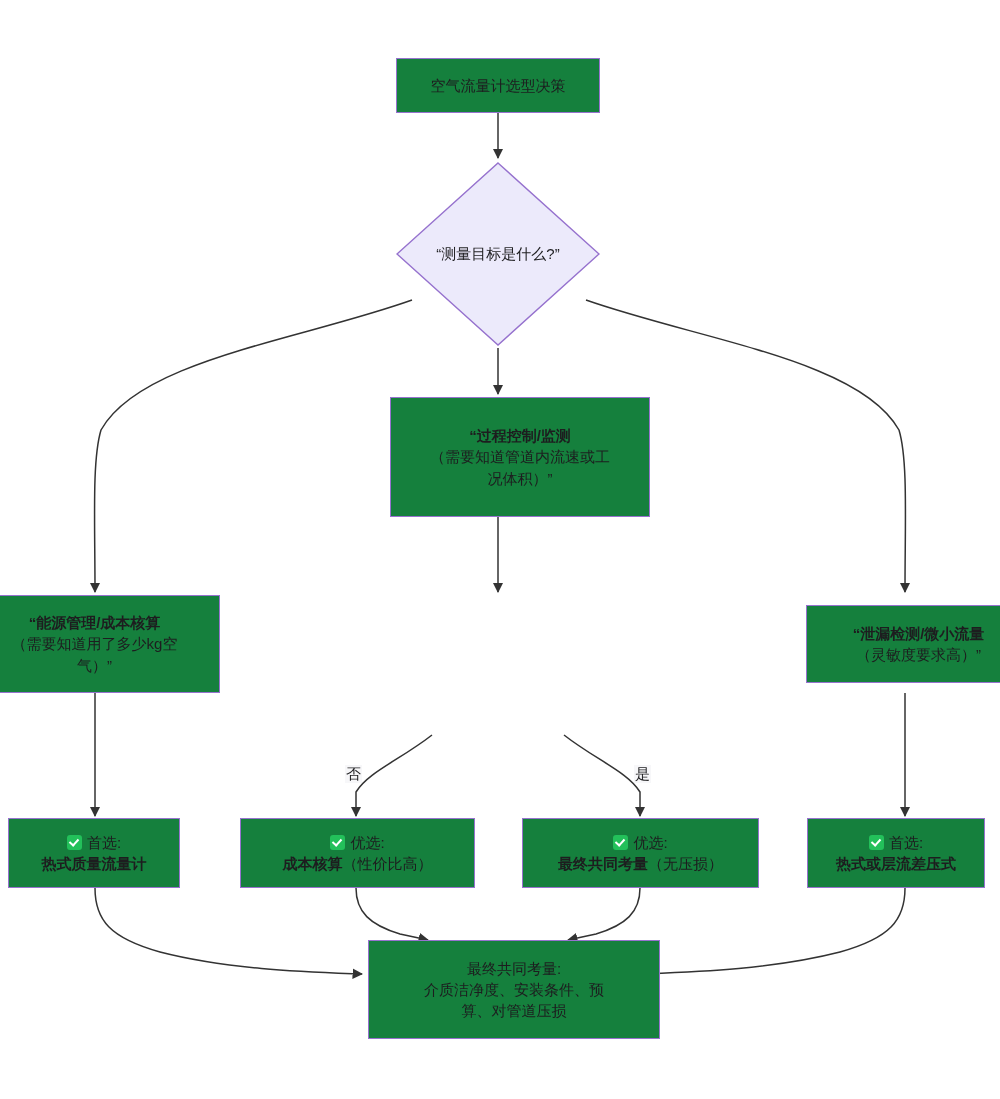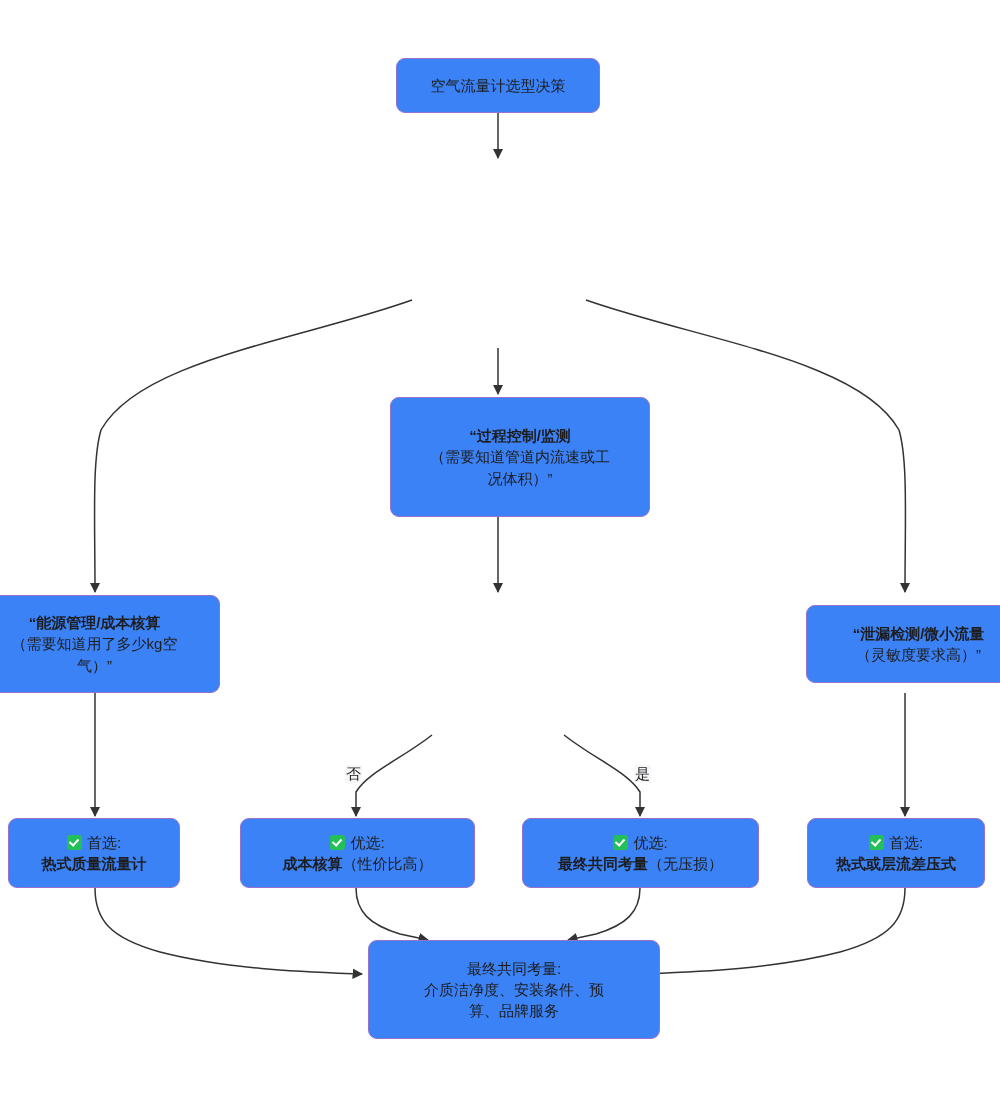--- a/index.html
+++ b/index.html
@@ -28,23 +28,23 @@
   .node {
     position: absolute;
     box-sizing: border-box;
     display: flex;
     align-items: center;
     justify-content: center;
     text-align: center;
     color: #1d1d1f;
   }
   .rect {
-    background: #3b82f6;
+    background: #15803d;
     border: 1.4px solid #9672CE;
-    border-radius: 9px;
+    border-radius: 0;
     justify-content: flex-end;
   }
   .rect .inner {
     padding: 0 10px;
     line-height: 1.42;
     font-size: 15px;
     width: 100%;
   }
   .diamond-wrap {
     position: absolute;
@@ -143,20 +143,26 @@
       <path d="M640,888 C640,912 626,925 596,934 L568,940"></path>
 
       <path d="M905,888 C905,920 890,938 840,952 C770,970 690,972 638,974"></path>
     </g>
   </svg>
 
   <div class="node rect" style="left:396px; top:58px; width:204px; height:55px;">
     <div class="inner">空气流量计选型决策</div>
   </div>
 
+  <div class="diamond-wrap" style="left:396px; top:162px; width:204px; height:184px;">
+    <svg class="diamond-shape" viewBox="0 0 204 184" preserveAspectRatio="none">
+      <polygon points="102,1 203,92 102,183 1,92" fill="#ECEAFB" stroke="#9672CE" stroke-width="1.4"></polygon>
+    </svg>
+    <div class="diamond-label">“测量目标是什么?”</div>
+  </div>
 
   <div class="node rect" style="left:390px; top:397px; width:260px; height:120px;">
     <div class="inner">
       <div class="bold">“过程控制/监测</div>
       <div>（需要知道管道内流速或工</div>
       <div>况体积）”</div>
     </div>
   </div>
 
   <div class="node rect" style="left:-31px; top:595px; width:251px; height:98px;">
@@ -219,17 +225,17 @@
       <div class="line2">
         <span>热式或层流差压式</span>
       </div>
     </div>
   </div>
 
   <div class="node rect" style="left:368px; top:940px; width:292px; height:99px;">
     <div class="inner">
       <div>最终共同考量:</div>
       <div>介质洁净度、安装条件、预</div>
-      <div>算、品牌服务</div>
+      <div>算、对管道压损</div>
     </div>
   </div>
 
 </div>
 
 </body></html>

